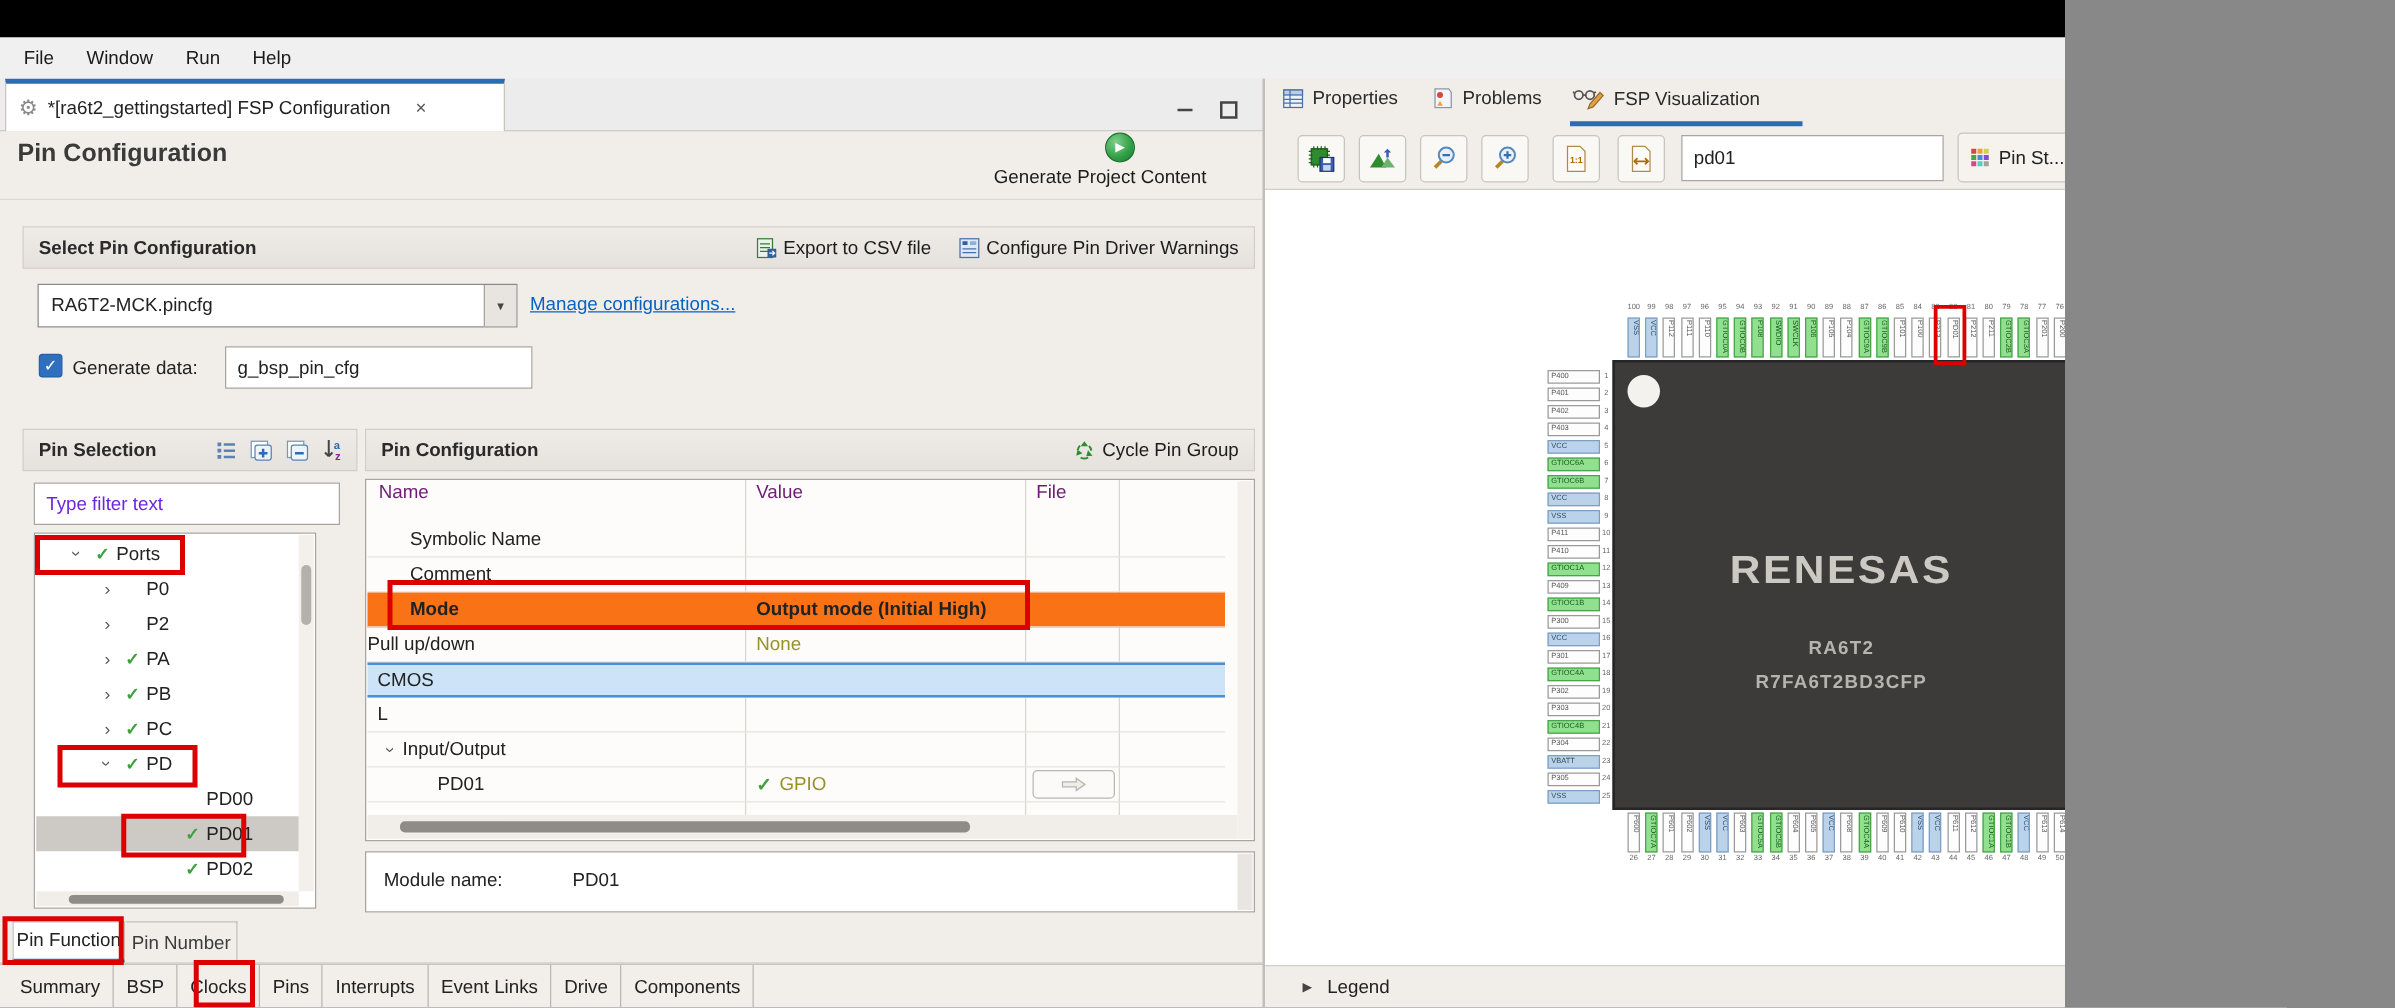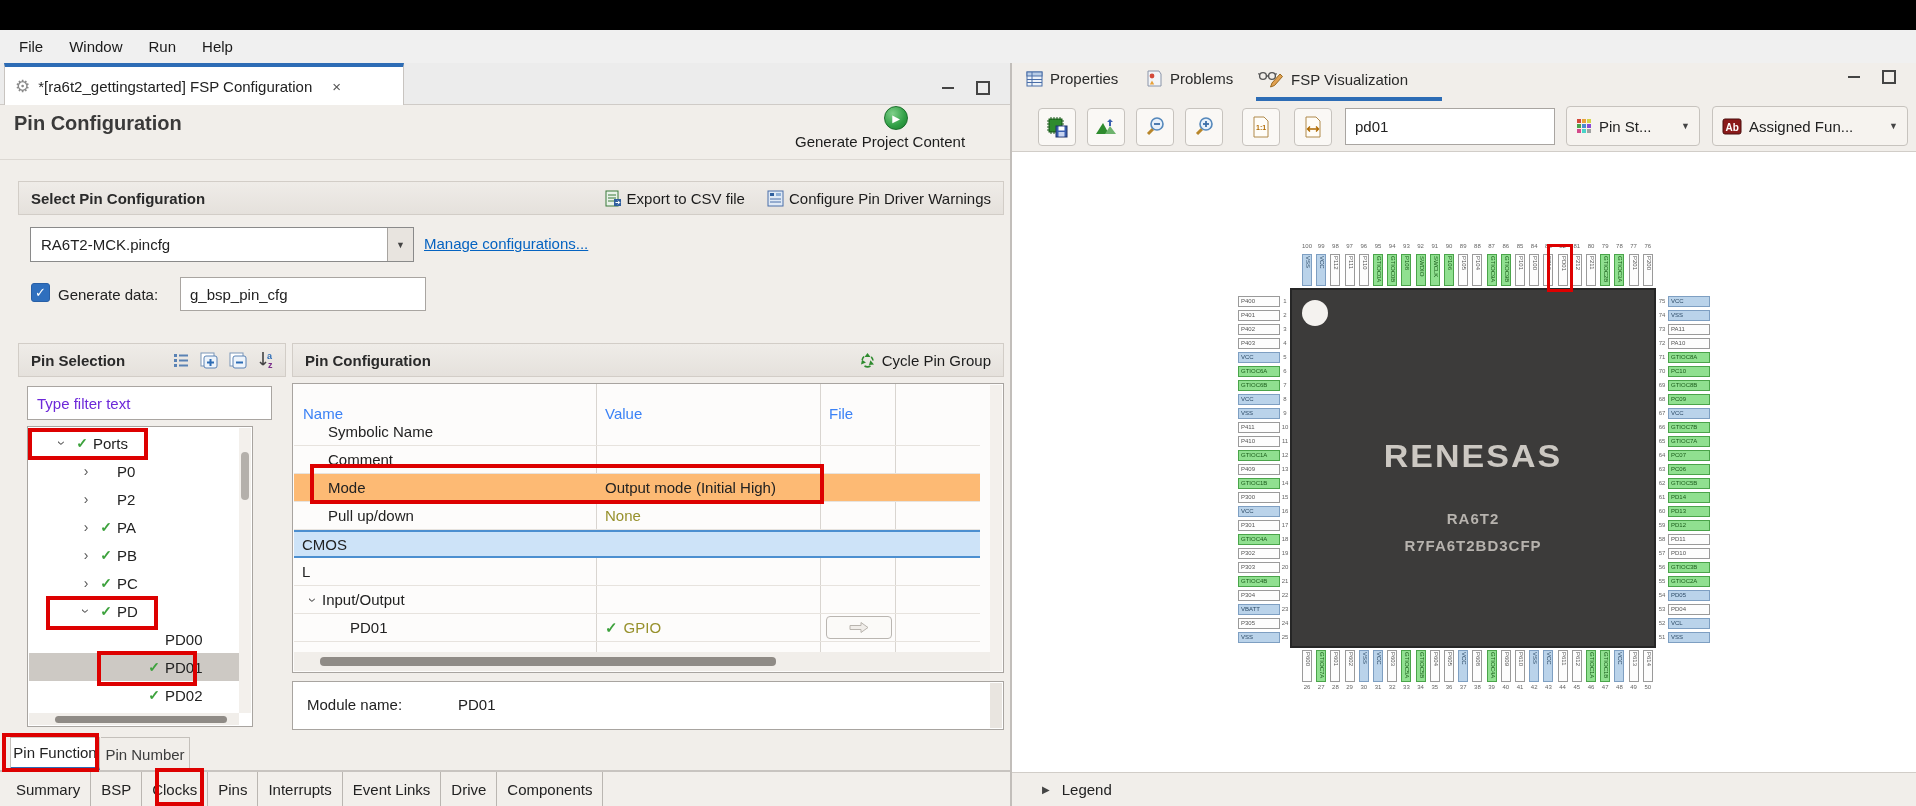--- a/index.html
+++ b/index.html
@@ -1,16 +1,16 @@
 <!DOCTYPE html>
 <html><head>
 <meta charset="utf-8">
 <style>
   html,body{margin:0;padding:0;background:#888;}
-  #app{position:relative;width:1916px;height:806px;overflow:hidden;
+  #app{position:relative;width:1652px;height:806px;overflow:hidden;
        font-family:"Liberation Sans",sans-serif;background:#f1eeea;font-size:15px;color:#222;}
   .abs{position:absolute;}
   
   #titlebar{left:0;top:0;width:1916px;height:30px;background:#000;}
   #menubar{left:0;top:30px;width:1916px;height:33px;background:#f0f0f0;display:flex;align-items:center;padding-left:6px;box-sizing:border-box;}
   .menu-item{padding:0 13px;height:33px;line-height:33px;color:#1a1a1a;cursor:default;}
   
   #tabstrip{left:0;top:63px;width:1012px;height:42px;background:#ececec;border-bottom:1px solid #cfcbc7;box-sizing:border-box;}
   #editor-tab{left:4px;top:63px;width:400px;height:42px;background:#fff;border-top:4px solid #2d6cb5;
       border-left:1px solid #c8c4c0;border-right:1px solid #c8c4c0;box-sizing:border-box;
@@ -48,23 +48,23 @@
   .chev{width:18px;color:#555;font-size:14px;text-align:center;}
   .chev.open{transform:rotate(90deg);}
   .tcheck{width:22px;text-align:center;color:#3da23d;font-size:14px;font-weight:bold;}
   .vscroll{position:absolute;background:#f3f0ec;}
   .vthumb{position:absolute;background:#b4b0ab;border-radius:5px;}
   .hscroll{position:absolute;background:#f1eeea;}
   .hthumb{position:absolute;background:#8f8b86;border-radius:4px;}
   
   #pin-table{left:292px;top:383px;width:712px;height:290px;background:#fdfcfb;border:1px solid #a8a4a0;box-sizing:border-box;}
   .col-line{position:absolute;top:0;bottom:20px;width:1px;background:#d9d5d0;}
-  .th{position:absolute;top:21px;font-size:15px;color:#3b82f6;}
+  .th{position:absolute;top:1px;font-size:15px;color:#701a75;}
   .trow{position:absolute;left:0;width:686px;height:28px;border-bottom:1px solid #e7e3de;box-sizing:border-box;display:flex;}
-  .trow.mode-hl{background:#fdba74;}
+  .trow.mode-hl{background:#f97316;font-weight:bold;}
   .trow.sel-hl{background:#cde3f8;border-top:2px solid #4c8fd0;border-bottom:2px solid #4c8fd0;}
   .tcell{display:flex;align-items:center;box-sizing:border-box;overflow:hidden;white-space:nowrap;}
   .c-name{width:303px;}
   .c-value{width:224px;padding-left:8px;}
   .c-link{width:75px;justify-content:center;}
   .olive{color:#97912c;}
   .vcheck{color:#3da23d;font-weight:bold;margin-right:6px;}
   .arrow-btn{width:64px;height:21px;border:1px solid #bab6b1;border-radius:4px;background:#fbfaf8;display:flex;align-items:center;justify-content:center;}
   
   #module-box{left:292px;top:681px;width:712px;height:49px;background:#fff;border:1px solid #a8a4a0;box-sizing:border-box;}
@@ -312,21 +312,21 @@
         <div class="trow mode-hl" style="top: 56px;">
           <div class="tcell c-name" style="padding-left: 34px;">
             <div>Mode</div>
           </div>
           <div class="tcell c-value">
             <div>Output mode (Initial High)</div>
           </div>
           <div class="tcell c-link"></div>
         </div>
         <div class="trow" style="top: 84px;">
-          <div class="tcell c-name" style="padding-left: 34px;">
+          <div class="tcell c-name" style="">
             <div>Pull up/down</div>
           </div>
           <div class="tcell c-value">
             <div class="olive">None</div>
           </div>
           <div class="tcell c-link"></div>
         </div>
         <div class="trow sel-hl" style="top: 112px;">
           <div class="tcell c-value">
             <div>CMOS</div>

